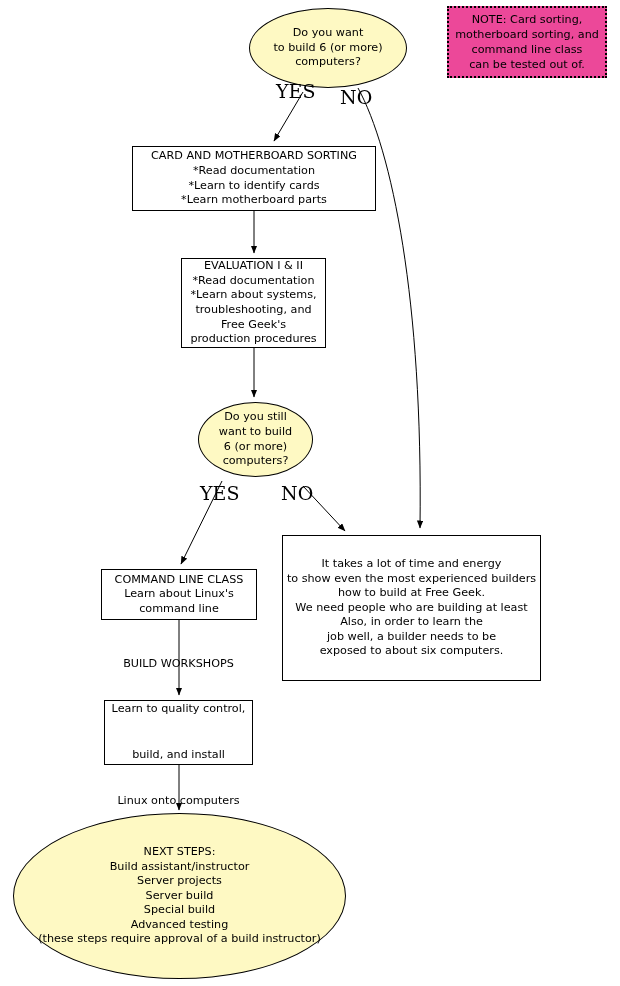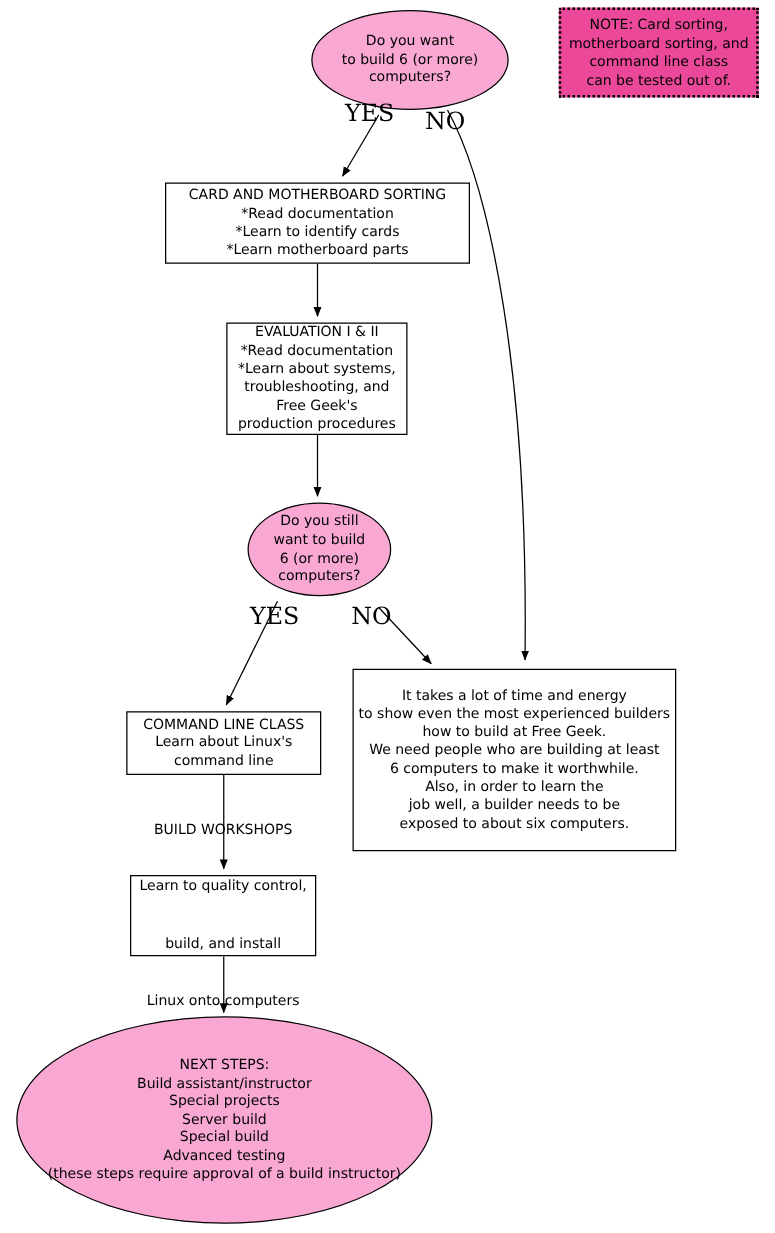--- a/index.html
+++ b/index.html
@@ -39,21 +39,21 @@
   .boxnode {
     border: 1px solid #000000;
     background: #ffffff;
     font-size: 11.2px;
     line-height: 14.6px;
     align-items: center;
   }
   .ellipsenode {
     border: 1px solid #000000;
     border-radius: 50%;
-    background: #f9a8d4;
+    background: #fef9c3;
     font-size: 11.2px;
     line-height: 14.6px;
   }
   .notenode {
     border: 2px dotted #000000;
     background: #ec4899;
     font-size: 11.2px;
     line-height: 15px;
     padding: 4px 2px;
   }
@@ -149,21 +149,20 @@
     <span class="ln">want to build</span>
     <span class="ln">6 (or more)</span>
     <span class="ln">computers?</span>
   </div>
 
   <div class="node boxnode" id="why-six">
     <span class="ln">It takes a lot of time and energy</span>
     <span class="ln">to show even the most experienced builders</span>
     <span class="ln">how to build at Free Geek.</span>
     <span class="ln">We need people who are building at least</span>
-    <span class="ln">6 computers to make it worthwhile.</span>
     <span class="ln">Also, in order to learn the</span>
     <span class="ln">job well, a builder needs to be</span>
     <span class="ln">exposed to about six computers.</span>
   </div>
 
   <div class="node boxnode" id="command-line">
     <span class="ln">COMMAND LINE CLASS</span>
     <span class="ln">Learn about Linux's</span>
     <span class="ln">command line</span>
   </div>
@@ -171,21 +170,21 @@
   <div class="node boxnode" id="build-shops">
     <span class="ln">BUILD WORKSHOPS</span>
     <span class="ln">Learn to quality control,</span>
     <span class="ln">build, and install</span>
     <span class="ln">Linux onto computers</span>
   </div>
 
   <div class="node ellipsenode" id="next-steps">
     <span class="ln">NEXT STEPS:</span>
     <span class="ln">Build assistant/instructor</span>
-    <span class="ln">Special projects</span>
+    <span class="ln">Server projects</span>
     <span class="ln">Server build</span>
     <span class="ln">Special build</span>
     <span class="ln">Advanced testing</span>
     <span class="ln">(these steps require approval of a build instructor)</span>
   </div>
 
   <span class="branch-label" id="label-yes-1">YES</span>
   <span class="branch-label" id="label-no-1">NO</span>
   <span class="branch-label" id="label-yes-2">YES</span>
   <span class="branch-label" id="label-no-2">NO</span>

